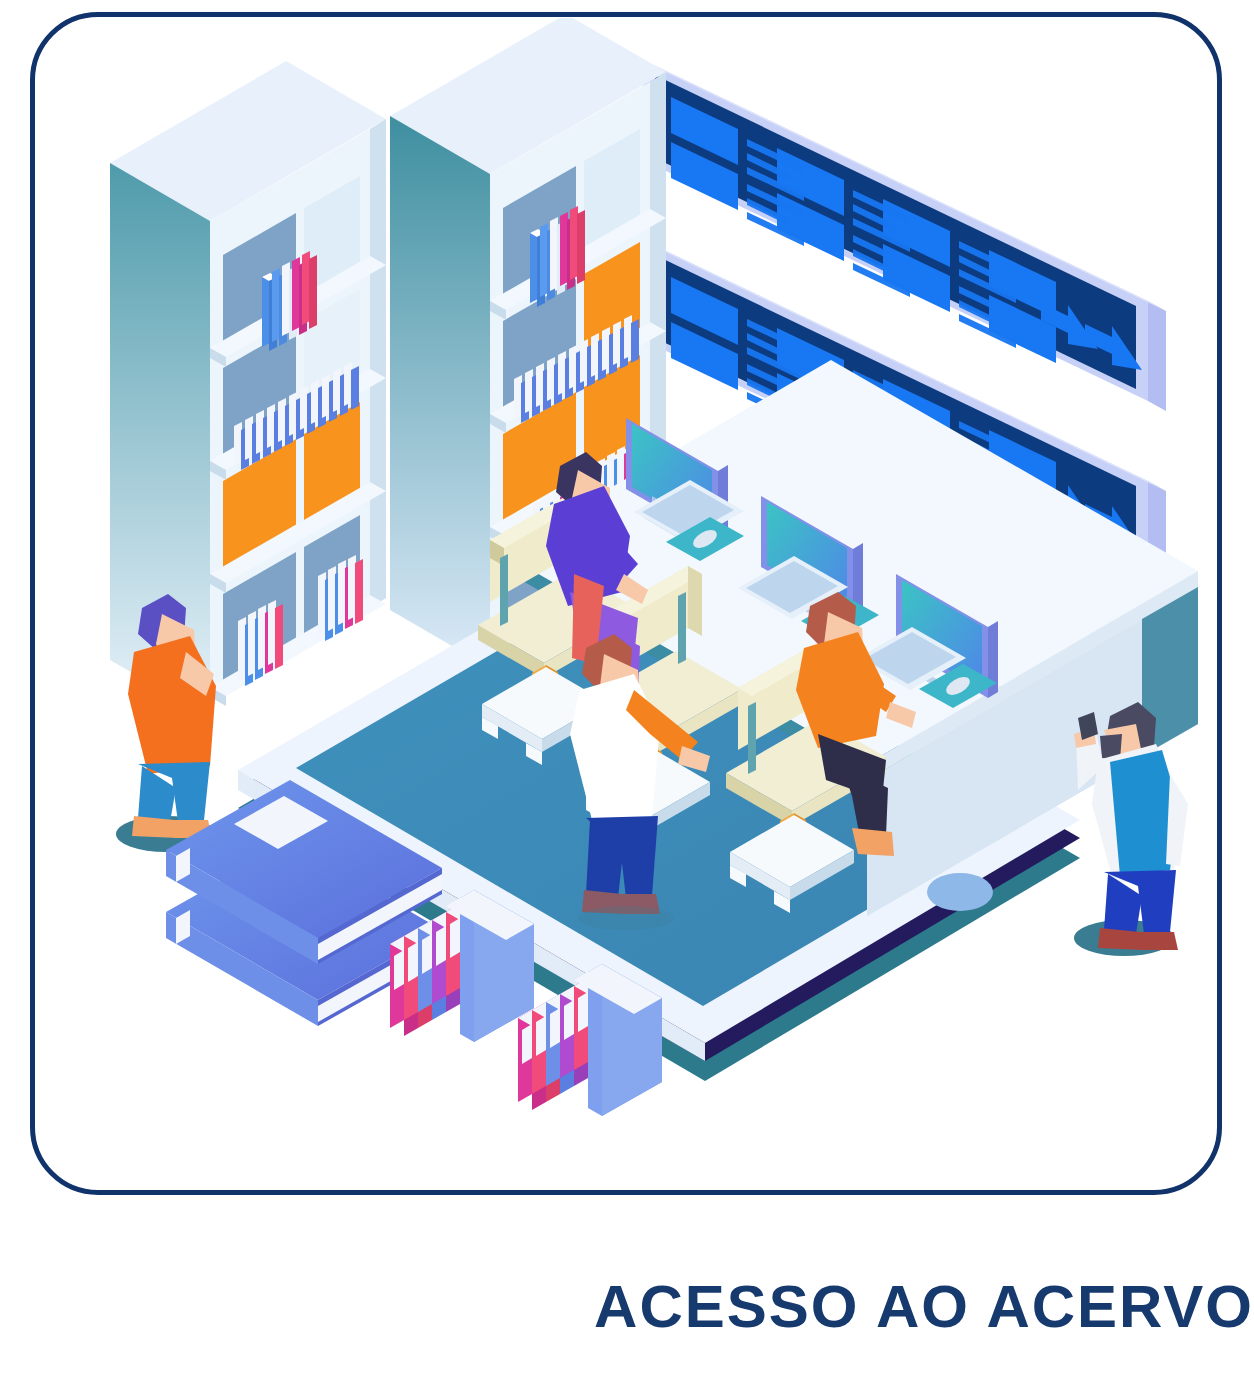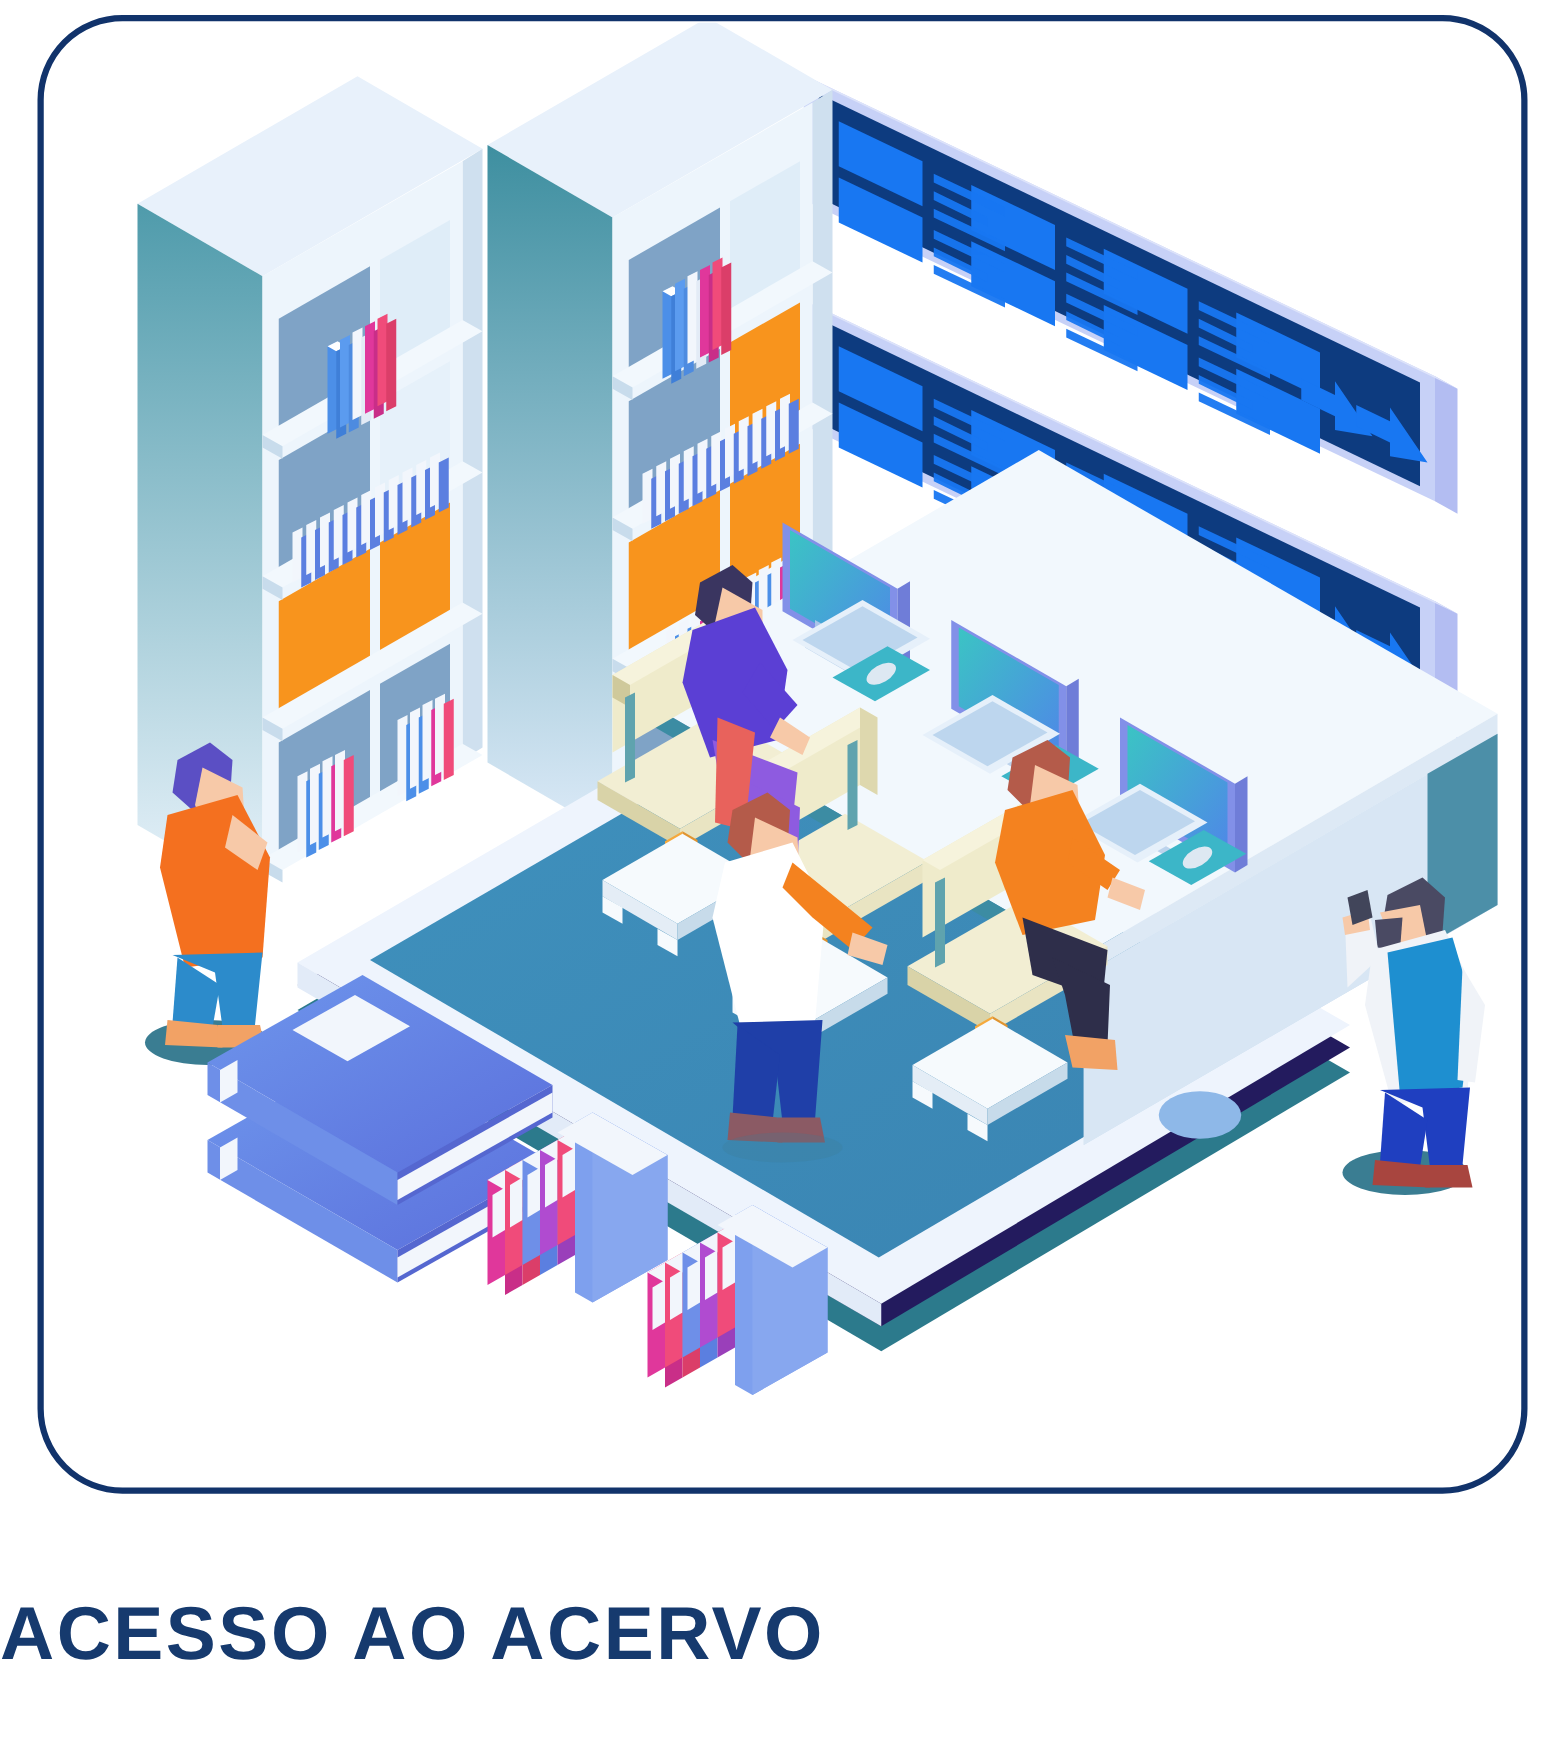--- a/index.html
+++ b/index.html
@@ -38,21 +38,21 @@
     width: 1178px;
     height: 1172px;
     overflow: hidden;
     border-radius: 62px;
   }
   .caption {
     position: absolute;
     left: 0;
     top: 1272px;
     width: 1254px;
-    text-align: left;
+    text-align: right;
     font-size: 60px;
     font-weight: bold;
     letter-spacing: 2px;
     color: #163A6E;
     font-family: "Liberation Sans", sans-serif;
     white-space: nowrap;
   }
   svg { display:block; }
 </style>
 </head>

